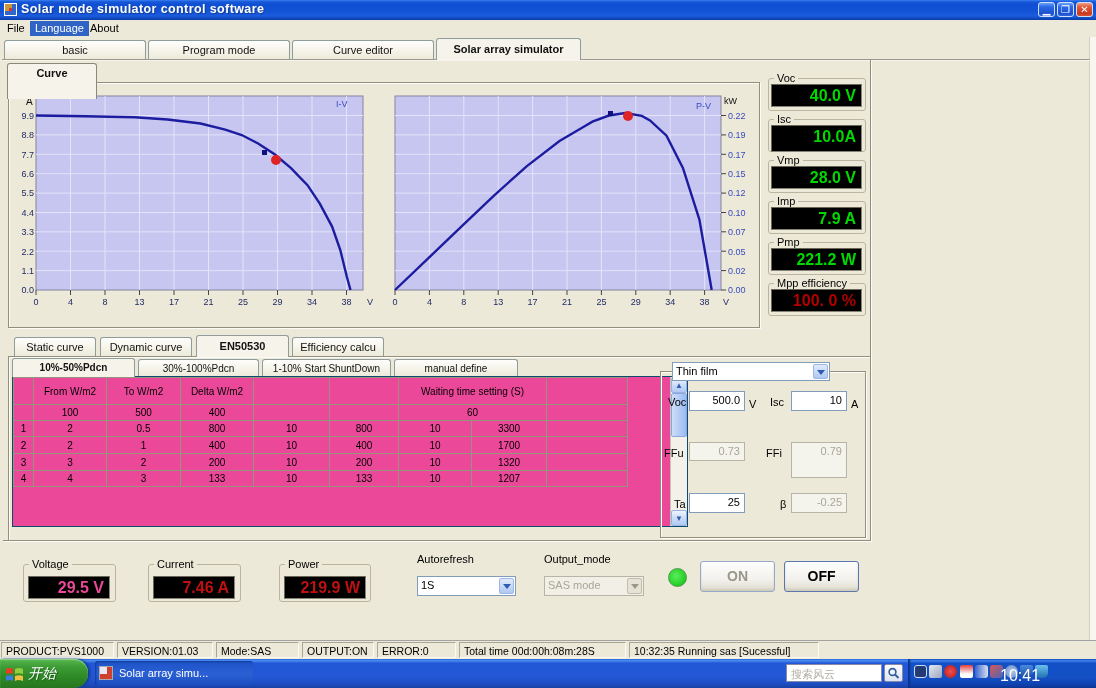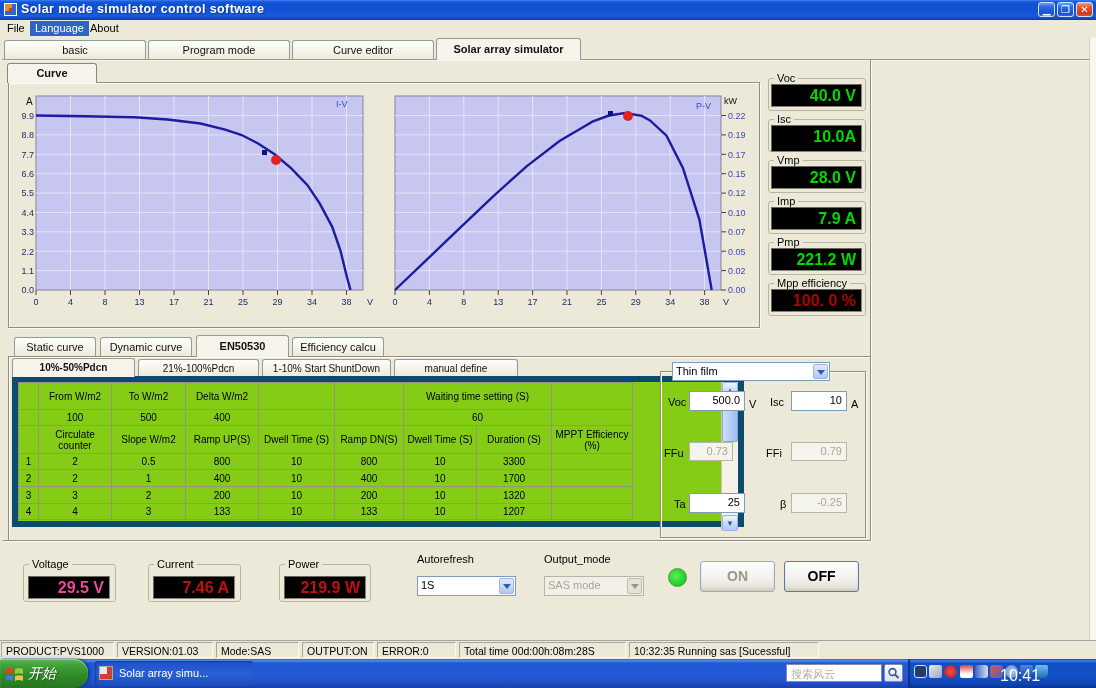--- a/index.html
+++ b/index.html
@@ -60,21 +60,21 @@
 <div class="mitem" style="left:85px">About</div>
 </div>
 
 <div class="tab" style="left:4px;top:40px;width:142px;line-height:19px">basic</div>
 <div class="tab" style="left:148px;top:40px;width:142px;line-height:19px">Program mode</div>
 <div class="tab" style="left:292px;top:40px;width:142px;line-height:19px">Curve editor</div>
 <div class="tab tabsel" style="left:436px;top:38px;width:145px;height:22px;line-height:21px;z-index:3">Solar array simulator</div>
 <div class="abs pageline"></div>
 <div class="abs bigpanel"></div>
 
-<div class="tab tabsel" style="left:7px;top:63px;width:90px;height:20px;line-height:19px;z-index:2;border-color:#8a887a">Curve</div>
+<div class="tab tabsel" style="left:7px;top:63px;width:90px;height:36px;line-height:19px;z-index:2;border-color:#8a887a">Curve</div>
 <div class="cont" style="left:8px;top:82px;width:752px;height:246px"></div>
 
 <svg class="abs" style="left:14px;top:88px" width="366" height="228" xmlns="http://www.w3.org/2000/svg">
 <rect x="22" y="8" width="327" height="194" fill="#c6c6f0" stroke="#8484a0" stroke-width="1"></rect>
 <g stroke="#e3e3f9" stroke-width="1">
 <line x1="56.5" y1="8" x2="56.5" y2="202"></line>
         <line x1="91" y1="8" x2="91" y2="202"></line>
         <line x1="125.5" y1="8" x2="125.5" y2="202"></line>
         <line x1="160" y1="8" x2="160" y2="202"></line>
         <line x1="194.5" y1="8" x2="194.5" y2="202"></line>
@@ -239,24 +239,24 @@
     </div>
 <div class="abs disp" style="left:771px;top:289px;width:91px;height:23px;line-height:21px;color:#b40000">100. 0 %</div>
 
 <div class="tab" style="left:14px;top:337px;width:82px;line-height:19px">Static curve</div>
 <div class="tab" style="left:100px;top:337px;width:92px;line-height:19px">Dynamic curve</div>
 <div class="tab tabsel" style="left:196px;top:335px;width:93px;height:22px;line-height:21px;z-index:3">EN50530</div>
 <div class="tab" style="left:292px;top:337px;width:92px;line-height:19px">Efficiency calcu</div>
 <div class="cont" style="left:8px;top:356px;width:863px;height:185px"></div>
 
 <div class="tab tabsel" style="left:12px;top:358px;width:123px;height:19px;line-height:18px;z-index:3;font-size:10px">10%-50%Pdcn</div>
-<div class="tab" style="left:138px;top:359px;width:121px;height:18px;line-height:17px;font-size:10px">21%-100%Pdcn</div>
+<div class="tab" style="left:138px;top:359px;width:121px;height:18px;line-height:17px;font-size:10px">30%-100%Pdcn</div>
 <div class="tab" style="left:262px;top:359px;width:129px;height:18px;line-height:17px;font-size:10px">1-10% Start ShuntDown</div>
 <div class="tab" style="left:394px;top:359px;width:124px;height:18px;line-height:17px;font-size:10px">manual define</div>
-<div class="abs" style="left:12px;top:376px;width:732px;height:151px;border:6px solid #0c4a6e;background:#84cc16">
+<div class="abs" style="left:12px;top:376px;width:676px;height:151px;border:1px solid #0c4a6e;background:#ec4899">
 <table style="border-collapse:collapse;table-layout:fixed;width:614px;font-size:10px;color:#000" cellspacing="0">
 <colgroup>
           <col style="width:20px">
           <col style="width:73px">
           <col style="width:74px">
           <col style="width:73px">
           <col style="width:76px">
           <col style="width:69px">
           <col style="width:73px">
           <col style="width:75px">
@@ -276,31 +276,20 @@
 <tr style="height:16px">
             <td class="tc"></td>
             <td class="tc">100</td>
             <td class="tc">500</td>
             <td class="tc">400</td>
             <td class="tc"></td>
             <td class="tc"></td>
             <td class="tc" colspan="2">60</td>
             <td class="tc"></td>
           </tr>
-<tr style="height:28px">
-            <td class="tc"></td>
-            <td class="tc">Circulate counter</td>
-            <td class="tc">Slope W/m2</td>
-            <td class="tc">Ramp UP(S)</td>
-            <td class="tc">Dwell Time (S)</td>
-            <td class="tc">Ramp DN(S)</td>
-            <td class="tc">Dwell Time (S)</td>
-            <td class="tc">Duration (S)</td>
-            <td class="tc">MPPT Efficiency (%)</td>
-          </tr>
 <tr style="height:16px">
             <td class="tc">1</td>
             <td class="tc">2</td>
             <td class="tc">0.5</td>
             <td class="tc">800</td>
             <td class="tc">10</td>
             <td class="tc">800</td>
             <td class="tc">10</td>
             <td class="tc">3300</td>
             <td class="tc"></td>
@@ -357,23 +346,23 @@
       <span class="ct">Thin film</span>
       <span class="cbtn"></span>
     </div>
 <div class="lbl" style="left:668px;top:396px">Voc</div>
 <div class="txt" style="left:689px;top:391px;width:56px;height:20px">500.0</div>
 <div class="lbl" style="left:749px;top:398px">V</div>
 <div class="lbl" style="left:770px;top:396px">Isc</div>
 <div class="txt" style="left:791px;top:391px;width:56px;height:20px">10</div>
 <div class="lbl" style="left:851px;top:398px">A</div>
 <div class="lbl" style="left:664px;top:447px">FFu</div>
-<div class="txt txtdis" style="left:689px;top:442px;width:44px;height:19px">0.73</div>
+<div class="txt txtdis" style="left:689px;top:442px;width:56px;height:19px">0.73</div>
 <div class="lbl" style="left:766px;top:447px">FFi</div>
-<div class="txt txtdis" style="left:791px;top:442px;width:56px;height:19px">0.79</div>
+<div class="txt txtdis" style="left:791px;top:442px;width:56px;height:36px">0.79</div>
 <div class="lbl" style="left:674px;top:498px">Ta</div>
 <div class="txt" style="left:689px;top:493px;width:56px;height:20px">25</div>
 <div class="lbl" style="left:780px;top:498px">β</div>
 <div class="txt txtdis" style="left:791px;top:493px;width:56px;height:20px">-0.25</div>
 
 <div class="gb" style="left:23px;top:564px;width:93px;height:38px">
       <span>Voltage</span>
     </div>
 <div class="abs disp" style="left:28px;top:576px;width:82px;height:23px;line-height:21px;color:#ec4899">29.5 V</div>
 <div class="gb" style="left:148px;top:564px;width:93px;height:38px">

